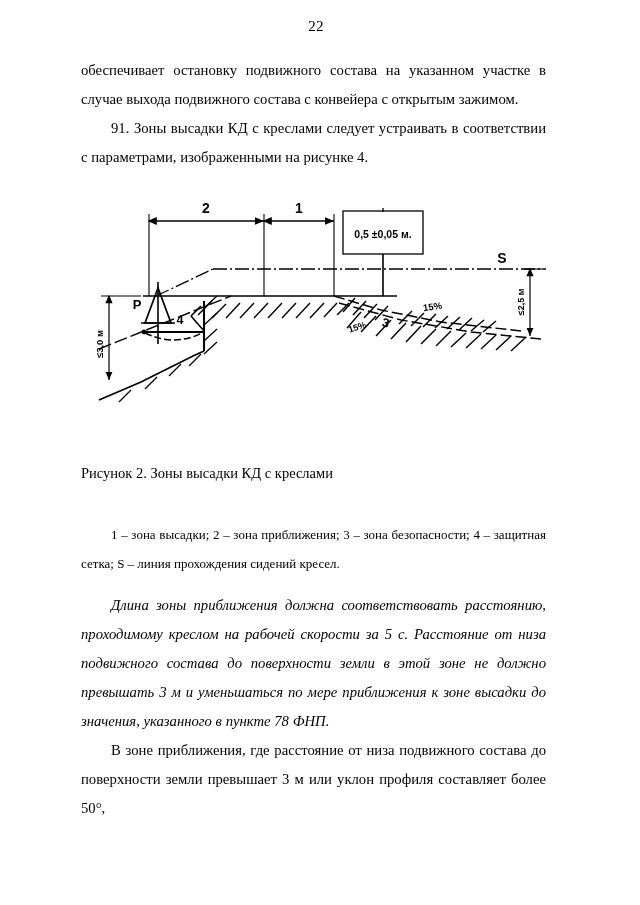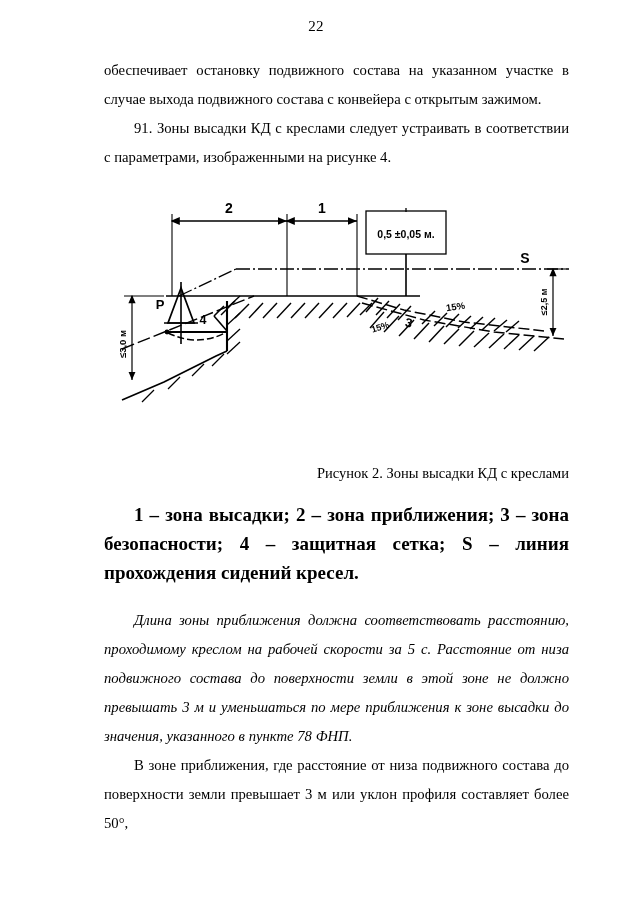--- a/index.html
+++ b/index.html
@@ -27,21 +27,21 @@
     top: 18px;
     left: 0;
     width: 632px;
     text-align: center;
     font-size: 15px;
     letter-spacing: 0.2px;
   }
   .content {
     position: absolute;
     top: 56px;
-    left: 104px;
+    left: 81px;
     width: 465px;
   }
   p.body-par {
     margin: 0 0 0 0;
     font-size: 14.7px;
     line-height: 29px;
     text-align: justify;
     text-justify: inter-word;
     text-indent: 0;
   }
@@ -50,31 +50,30 @@
   
   .figure-wrap {
     position: relative;
     width: 465px;
     height: 275px;
     margin-top: 12px;
   }
   .figure-svg { display: block; }
 
   .caption {
-    text-align: right;
+    text-align: left;
     font-size: 14.5px;
     margin-top: 6px;
   }
   .legend {
-    margin-top: 18px;
-    font-size: 19px;
+    margin-top: 38px;
+    font-size: 13px;
     line-height: 29px;
     text-align: justify;
     text-indent: 30px;
-    font-weight: bold;
   }
   .after-fig { margin-top: 24px; font-style: italic; }
 </style>
 </head>
 <body>
 
 <div class="page">
 
   <div class="page-number">22</div>
 

